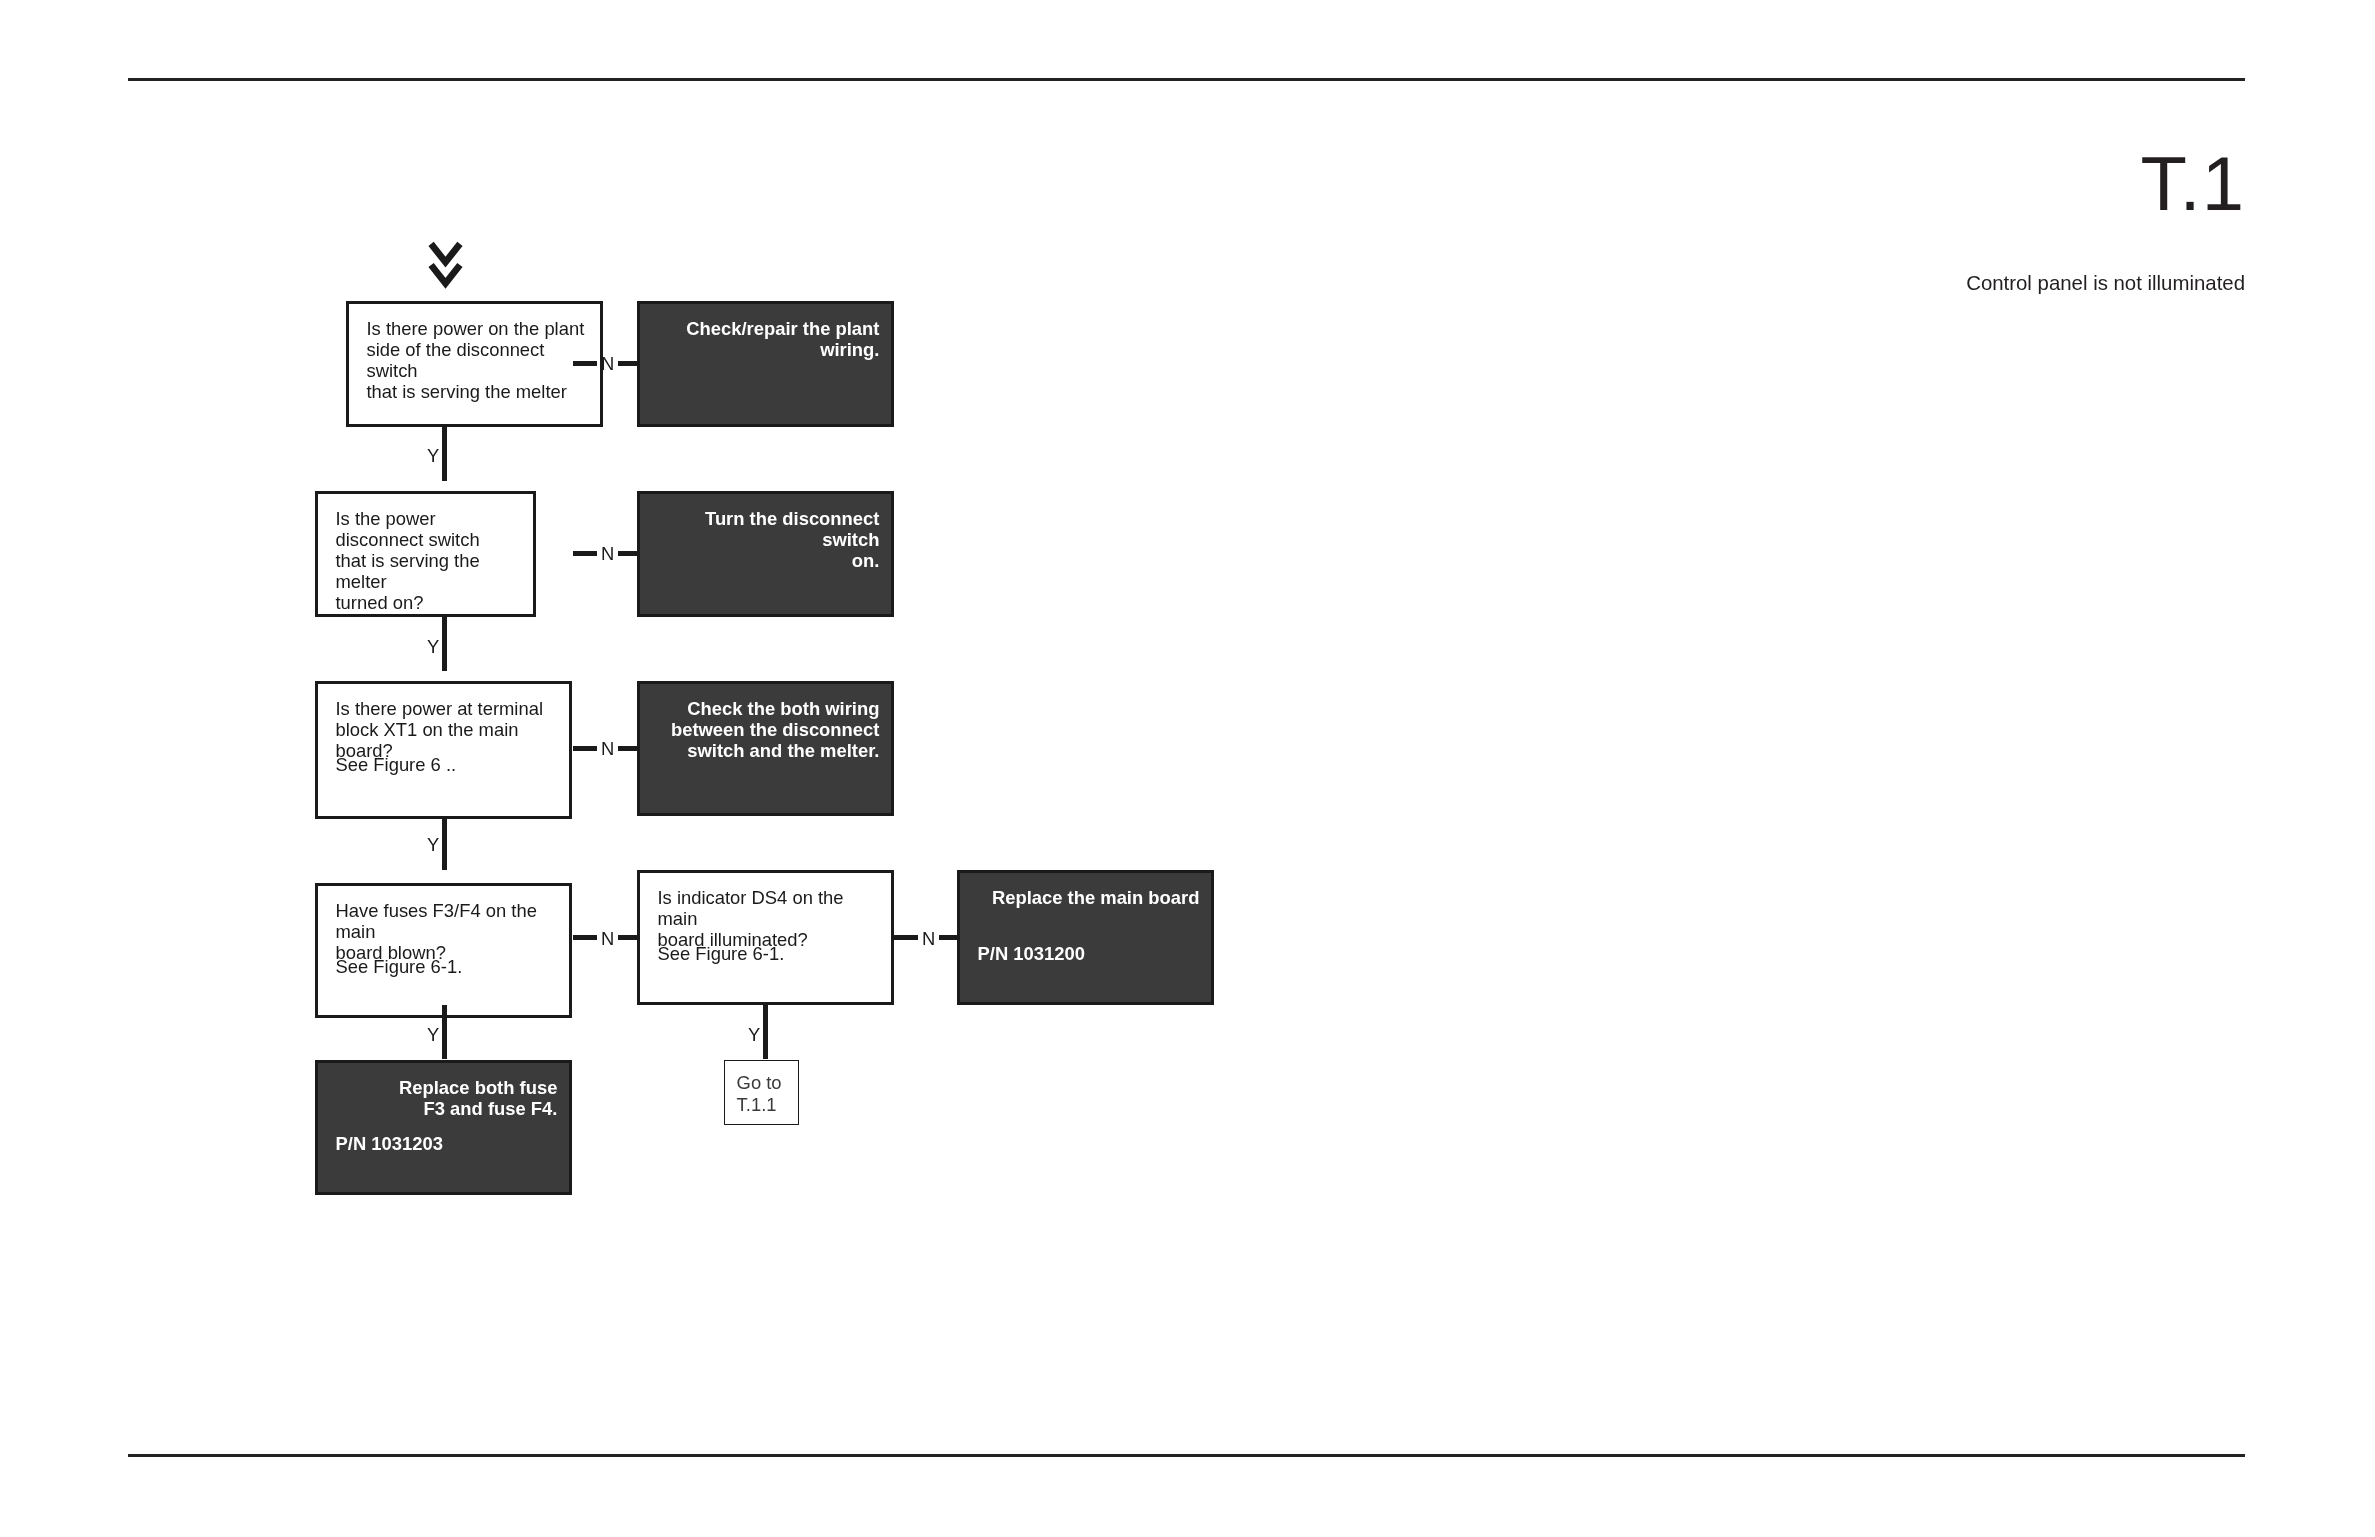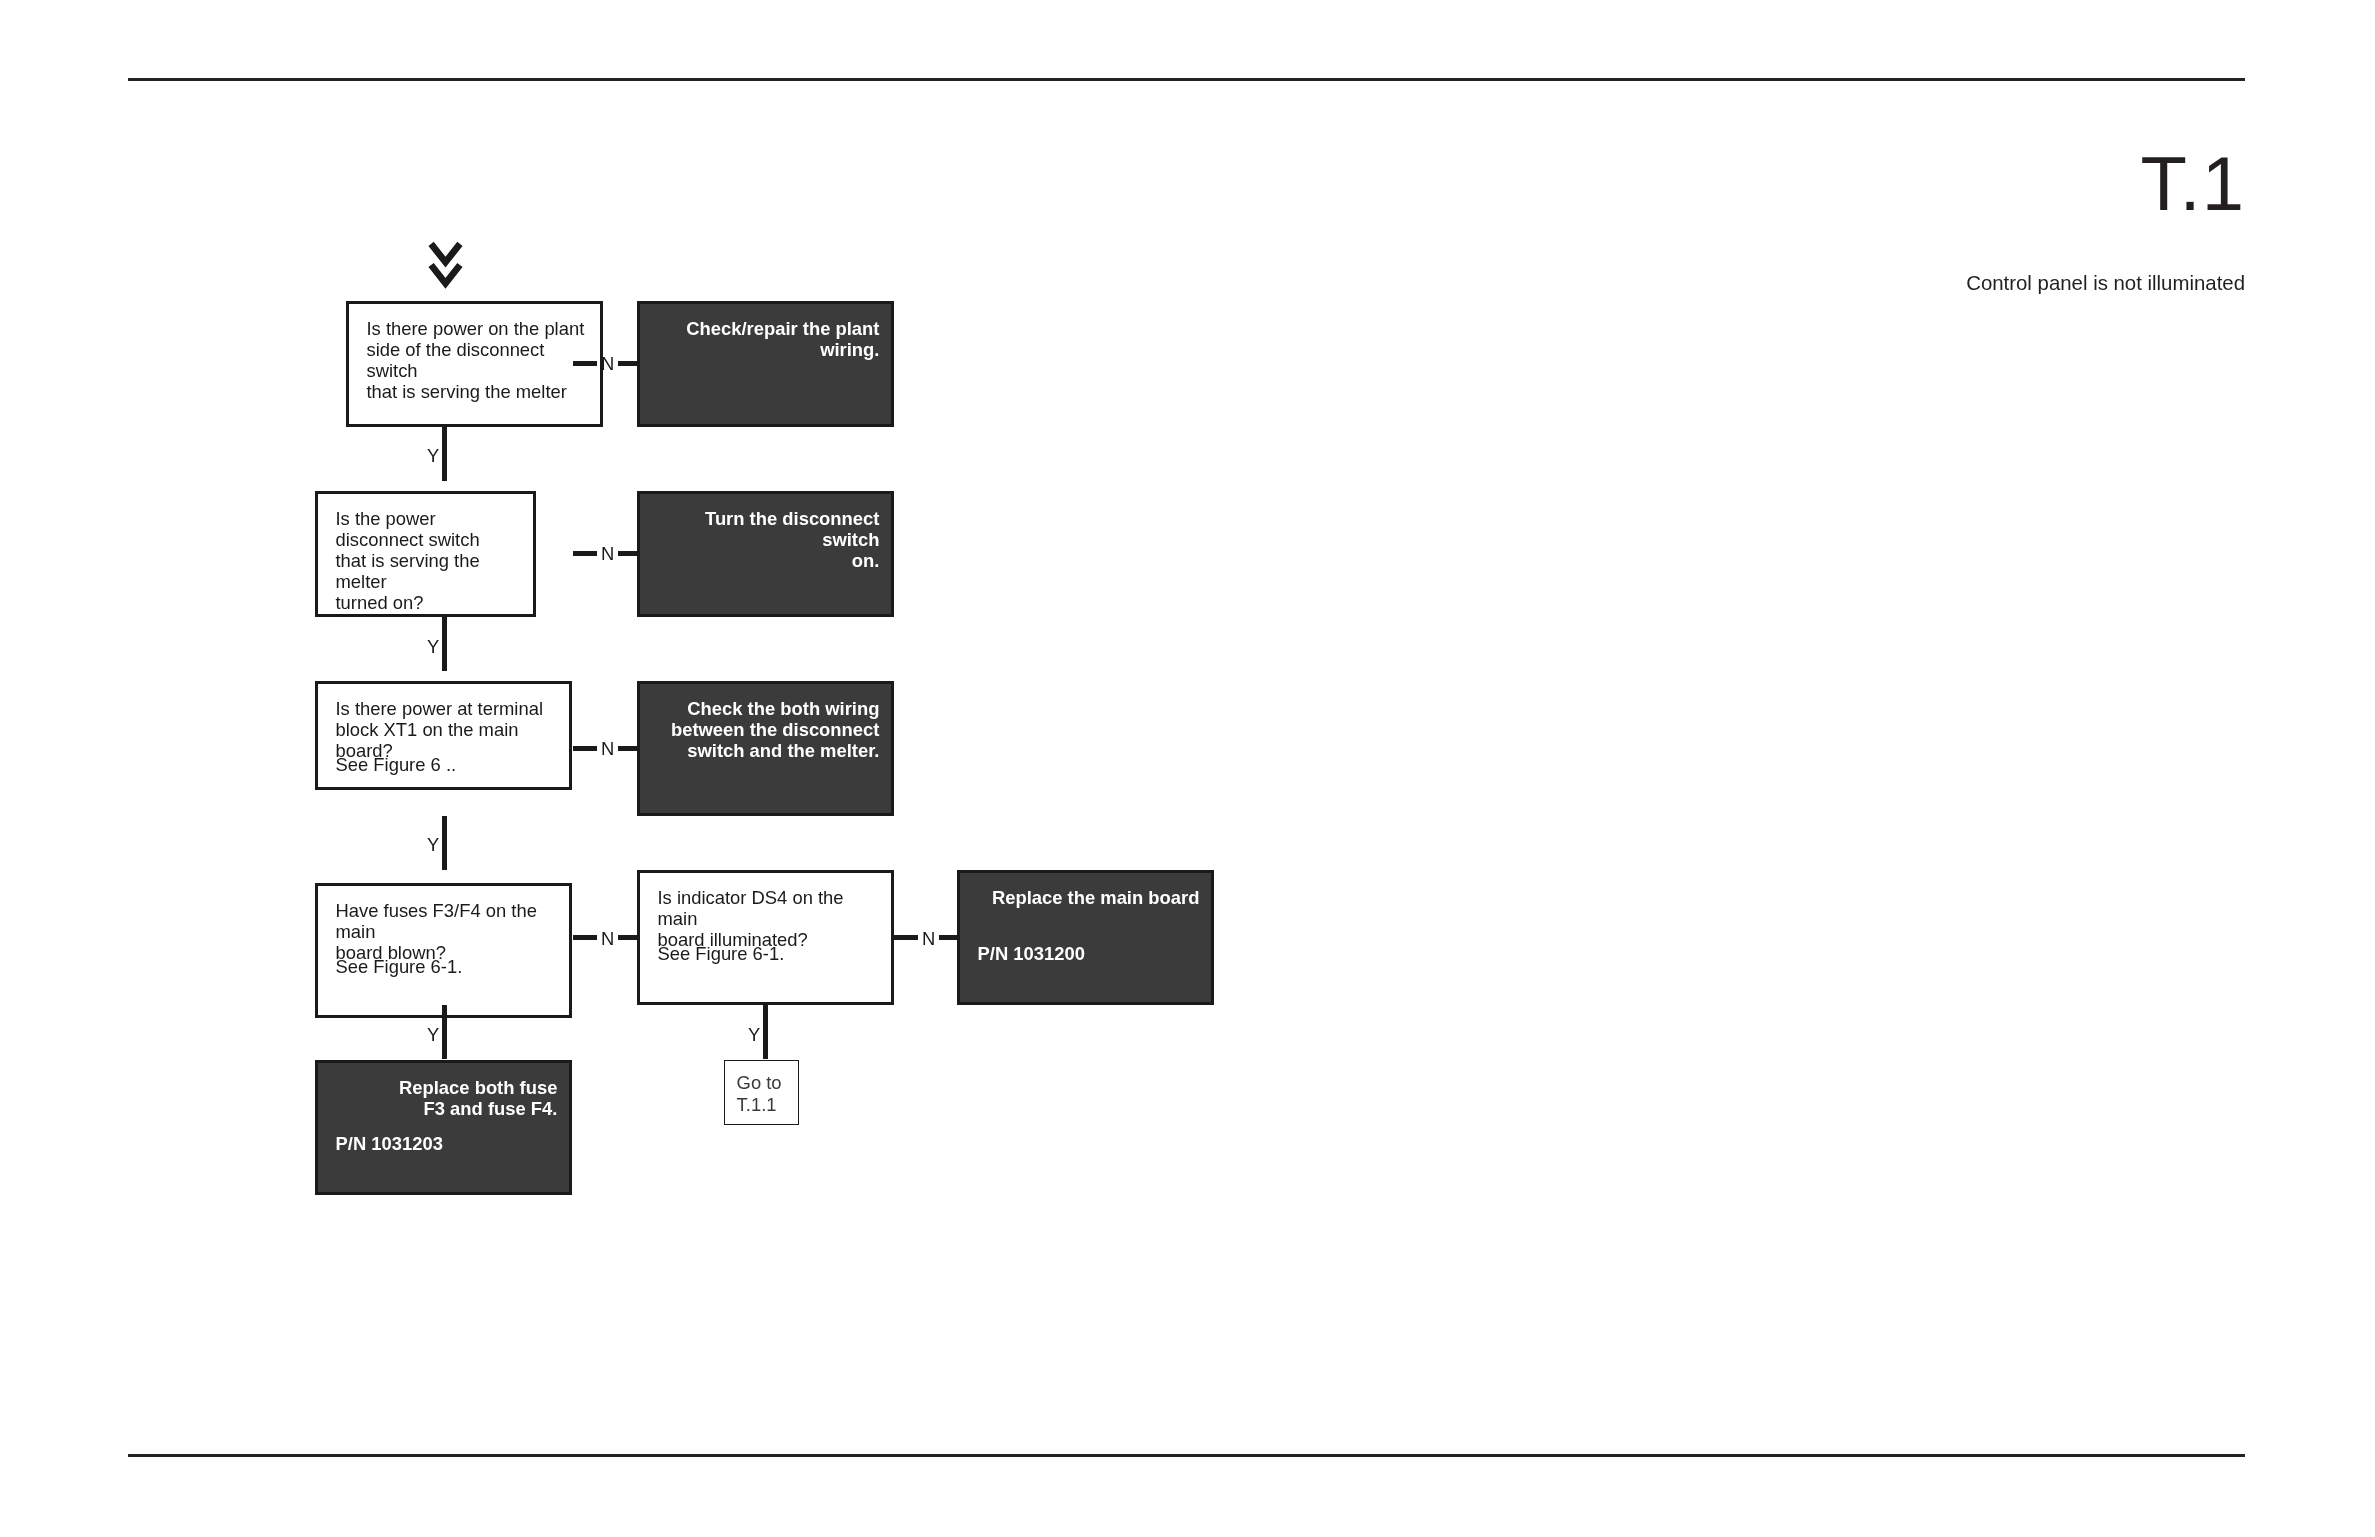--- a/index.html
+++ b/index.html
@@ -178,21 +178,21 @@
   <div class="conn-h" style="left:618px; top:551px; width:21.3px;"></div>
 
   <div class="node dark" style="left:637px; top:491px; width:257px; height:126px;">
     <div class="ntext">Turn the disconnect switch
 on.</div>
   </div>
 
   <div class="conn-v" style="left:442px; top:617px; height:54px;"></div>
   <div class="branch-label" style="left:427px; top:638px;">Y</div>
 
-  <div class="node light" style="left:315px; top:681px; width:257px; height:109px;">
+  <div class="node light" style="left:315px; top:681px; width:257px; height:138px;">
     <div class="ntext">Is there power at terminal
 block XT1 on the main board?</div>
     <div class="nsub" style="top:70px;">See Figure 6  ..</div>
   </div>
 
   <div class="conn-h" style="left:573px; top:746px; width:24px;"></div>
   <div class="branch-label" style="left:601px; top:740px;">N</div>
   <div class="conn-h" style="left:618px; top:746px; width:21.3px;"></div>
 
   <div class="node dark" style="left:637px; top:681px; width:257px; height:135px;">

